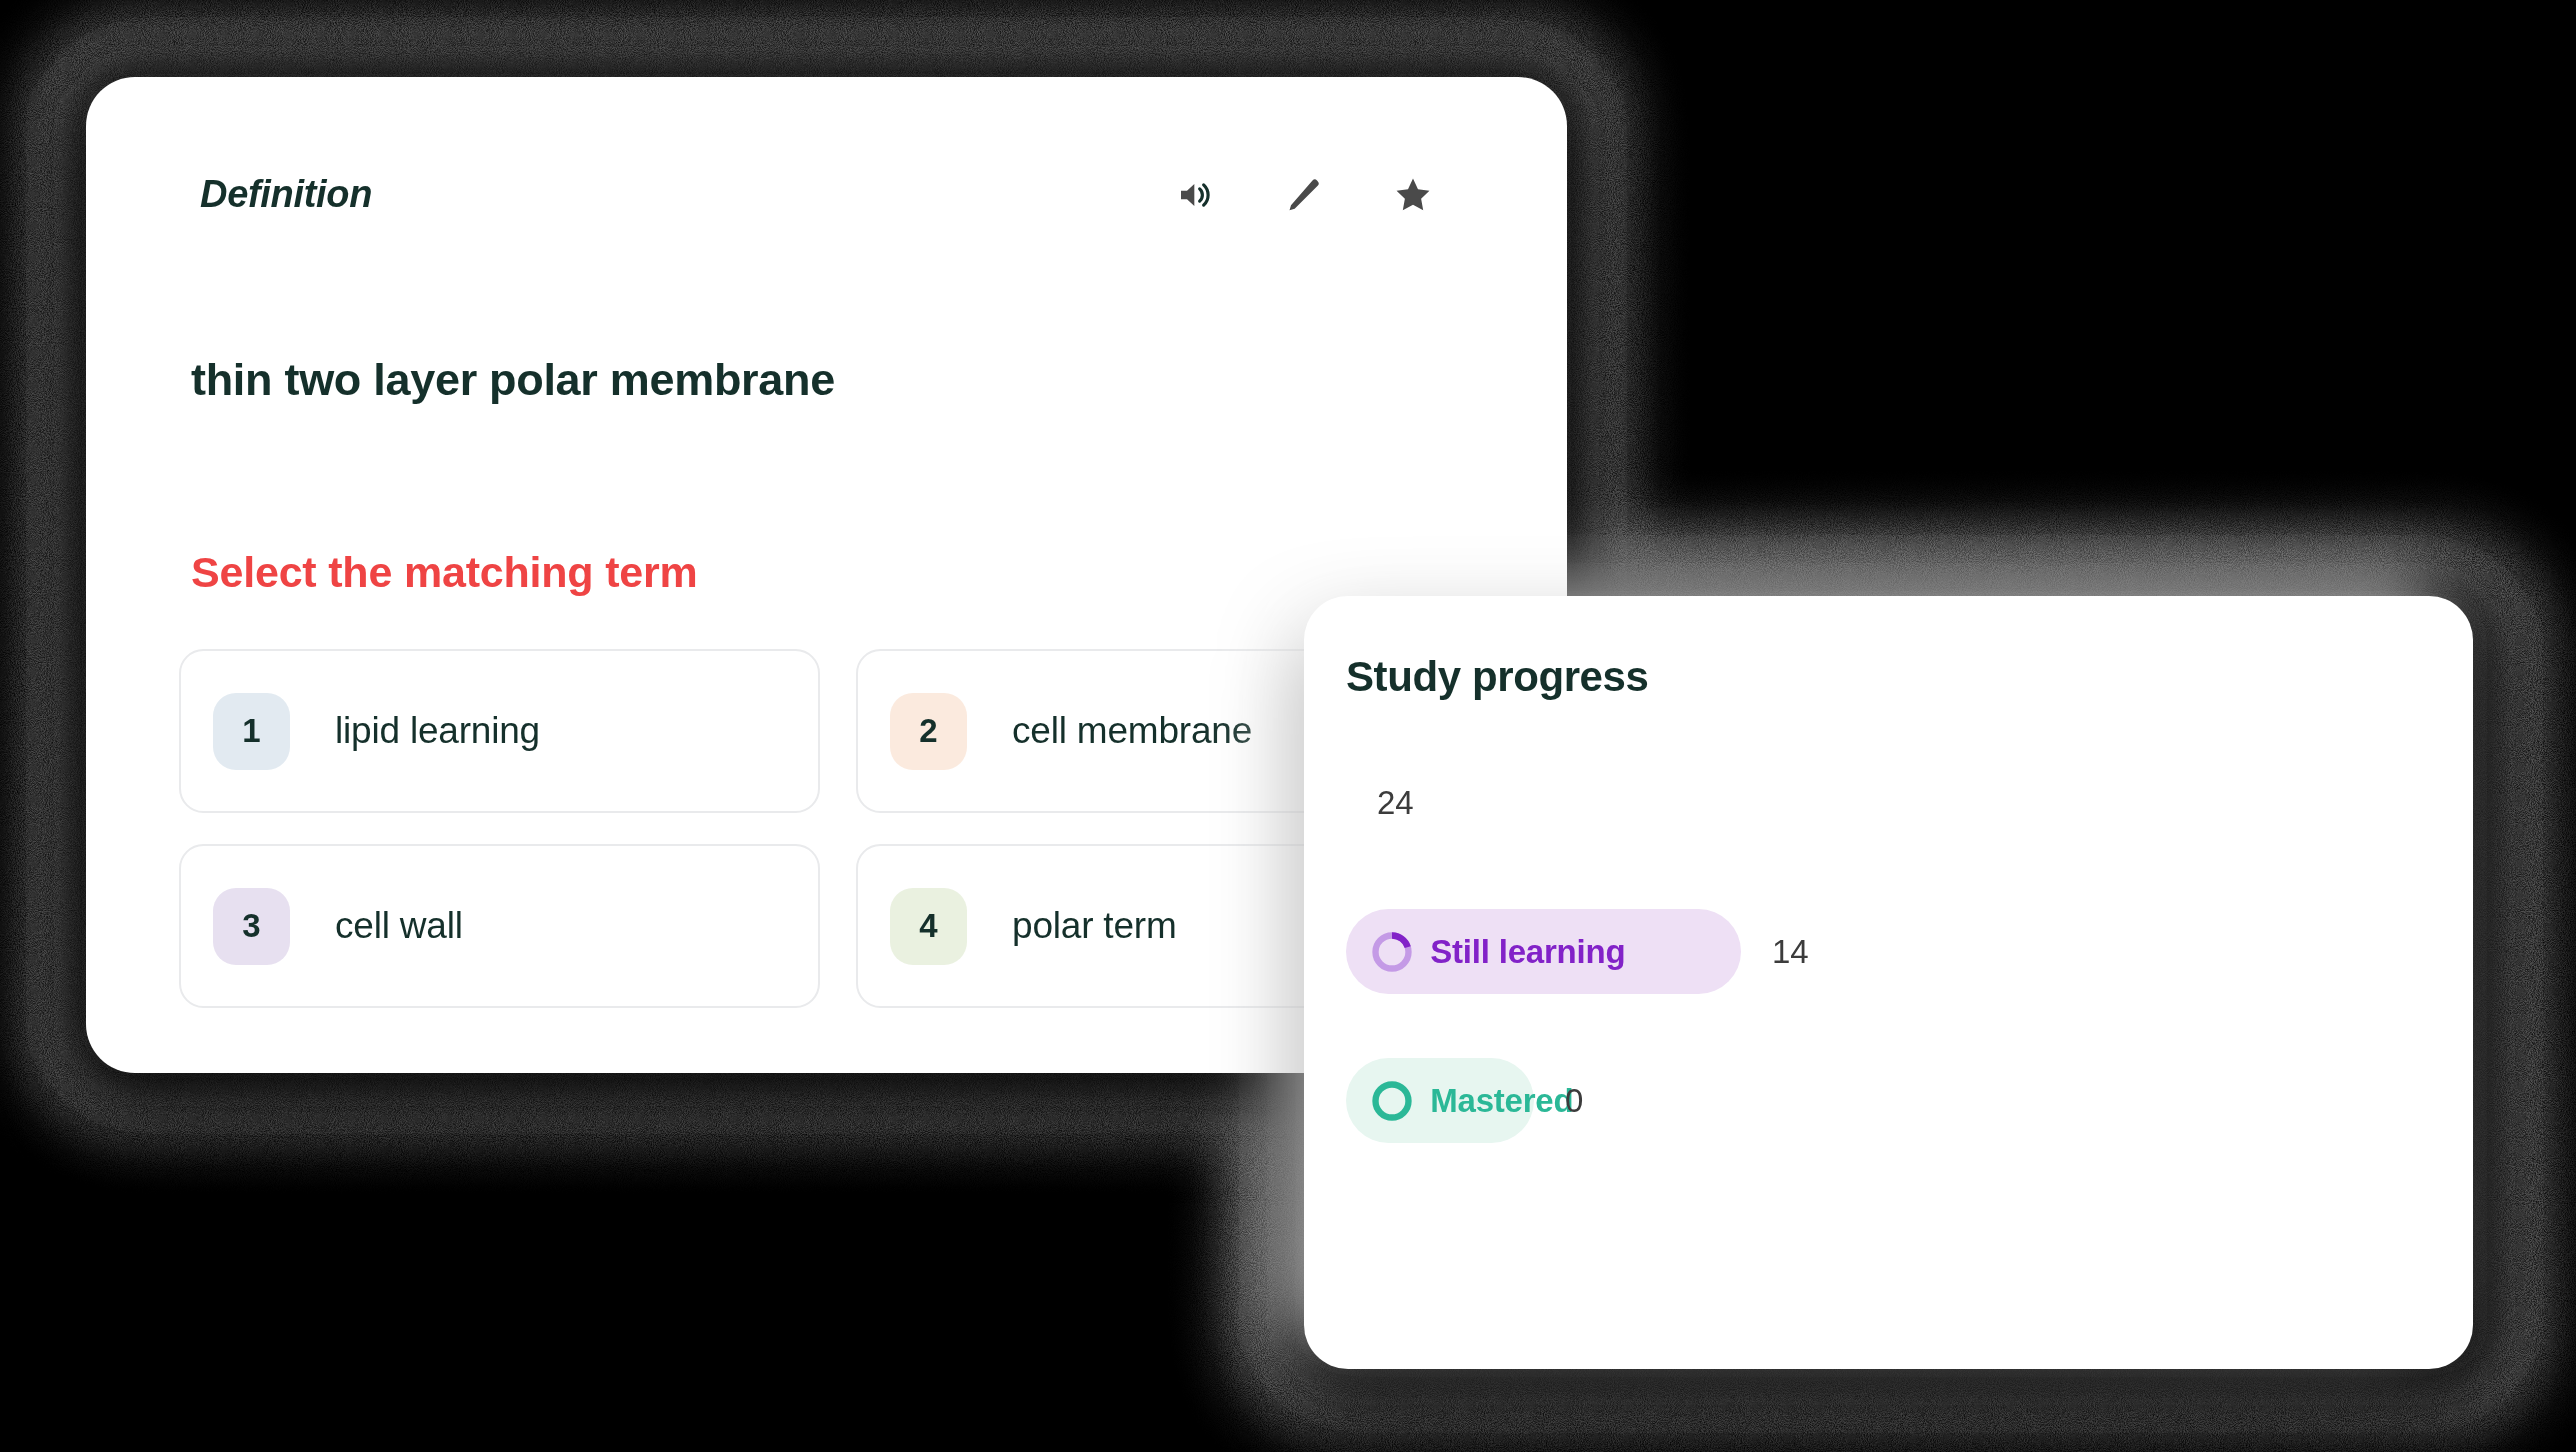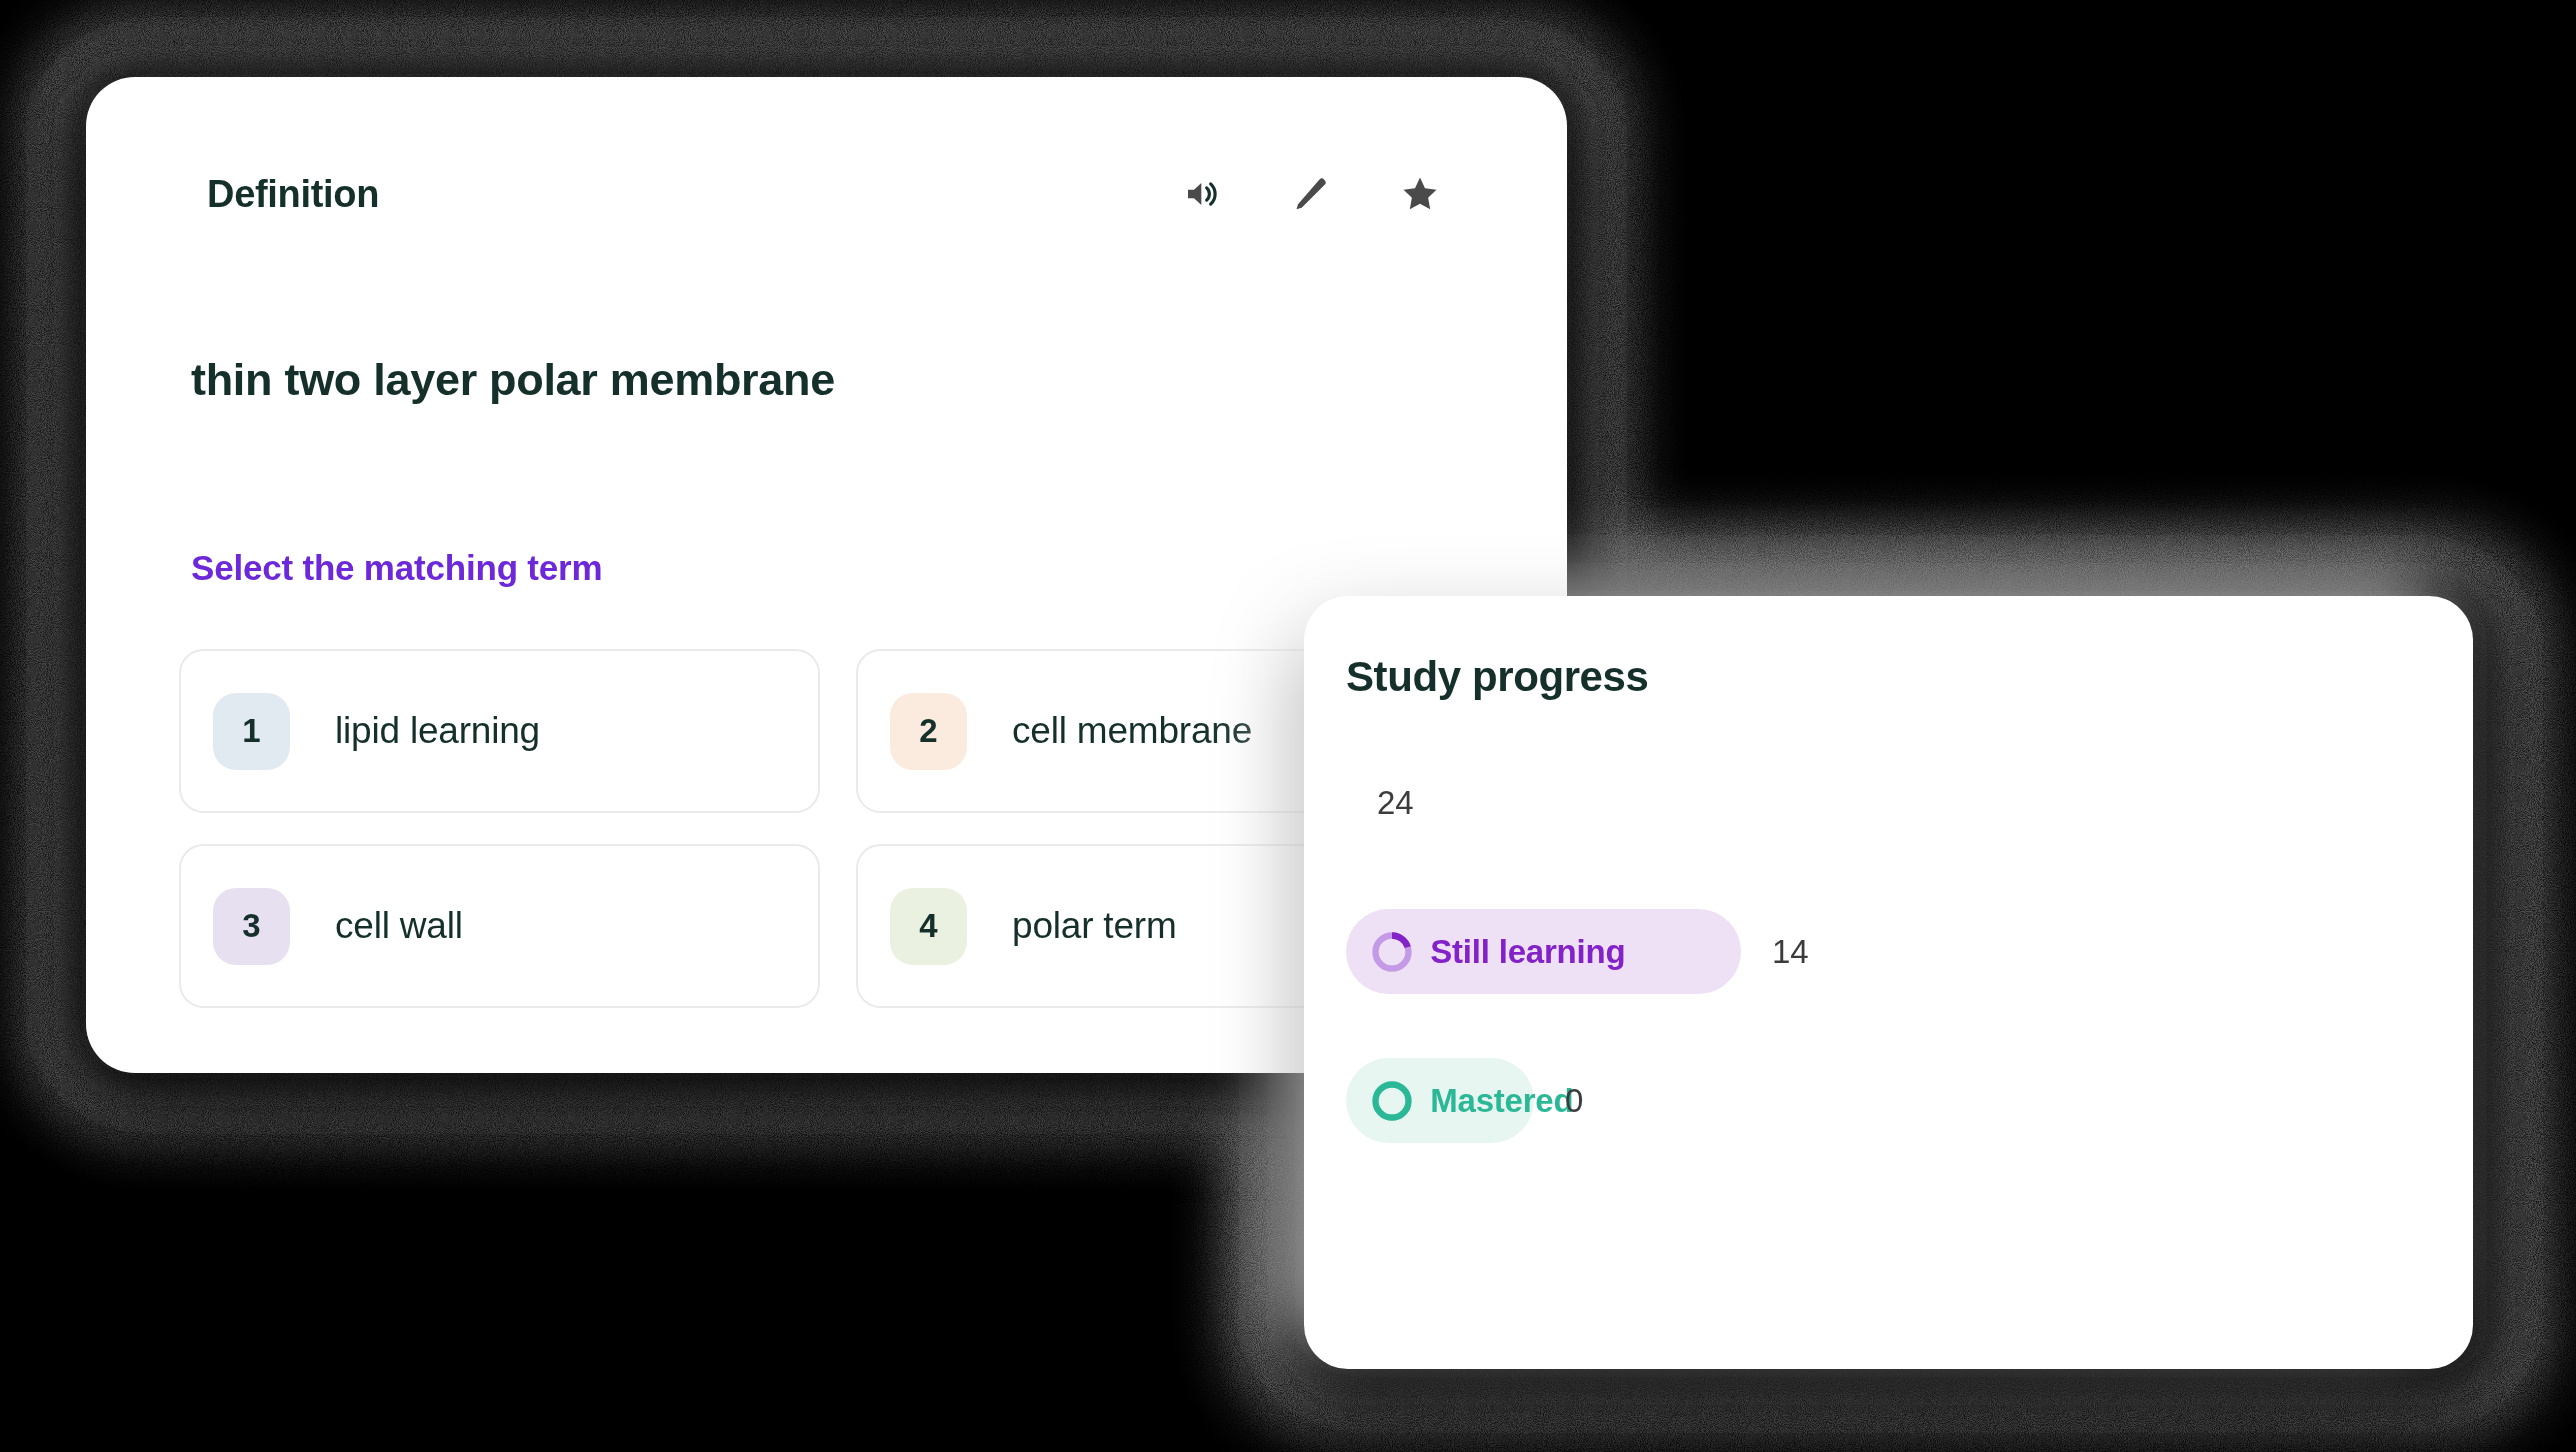--- a/index.html
+++ b/index.html
@@ -37,26 +37,27 @@
     border-radius: 49px;
     z-index: 2;
     box-shadow:
       0 0 0 0 rgba(0,0,0,0),
       0 35px 79px rgba(0,0,0,0.55);
     overflow: hidden;
   }
 
   .fc-header {
     position: absolute;
-    left: 16px; top: 0;
+    left: 9px; top: 0;
     width: 100%;
     padding: 96px 105px 0 105px;
     display: flex;
-    align-items: flex-start;
+    align-items: center;
     justify-content: space-between;
+    font-style: italic;
   }
 
   .fc-title {
     font-size: 38px;
     font-weight: bold;
     color: #15302b;
     letter-spacing: -0.3px;
   }
 
   .fc-icons {
@@ -80,23 +81,23 @@
     color: #15302b;
     font-weight: 700;
     line-height: 1.25;
     letter-spacing: -0.3px;
   }
 
   .fc-prompt {
     position: absolute;
     left: 105px;
     top: 471px;
-    font-size: 35px;
-    font-weight: bold;
-    color: #6d28d9;
+    font-size: 43px;
+    font-weight: bold;
+    color: #ef4444;
     letter-spacing: -0.2px;
     text-align: center;
   }
 
   .fc-options {
     position: absolute;
     left: 93px;
     top: 572px;
     width: 1318px;
     display: grid;

